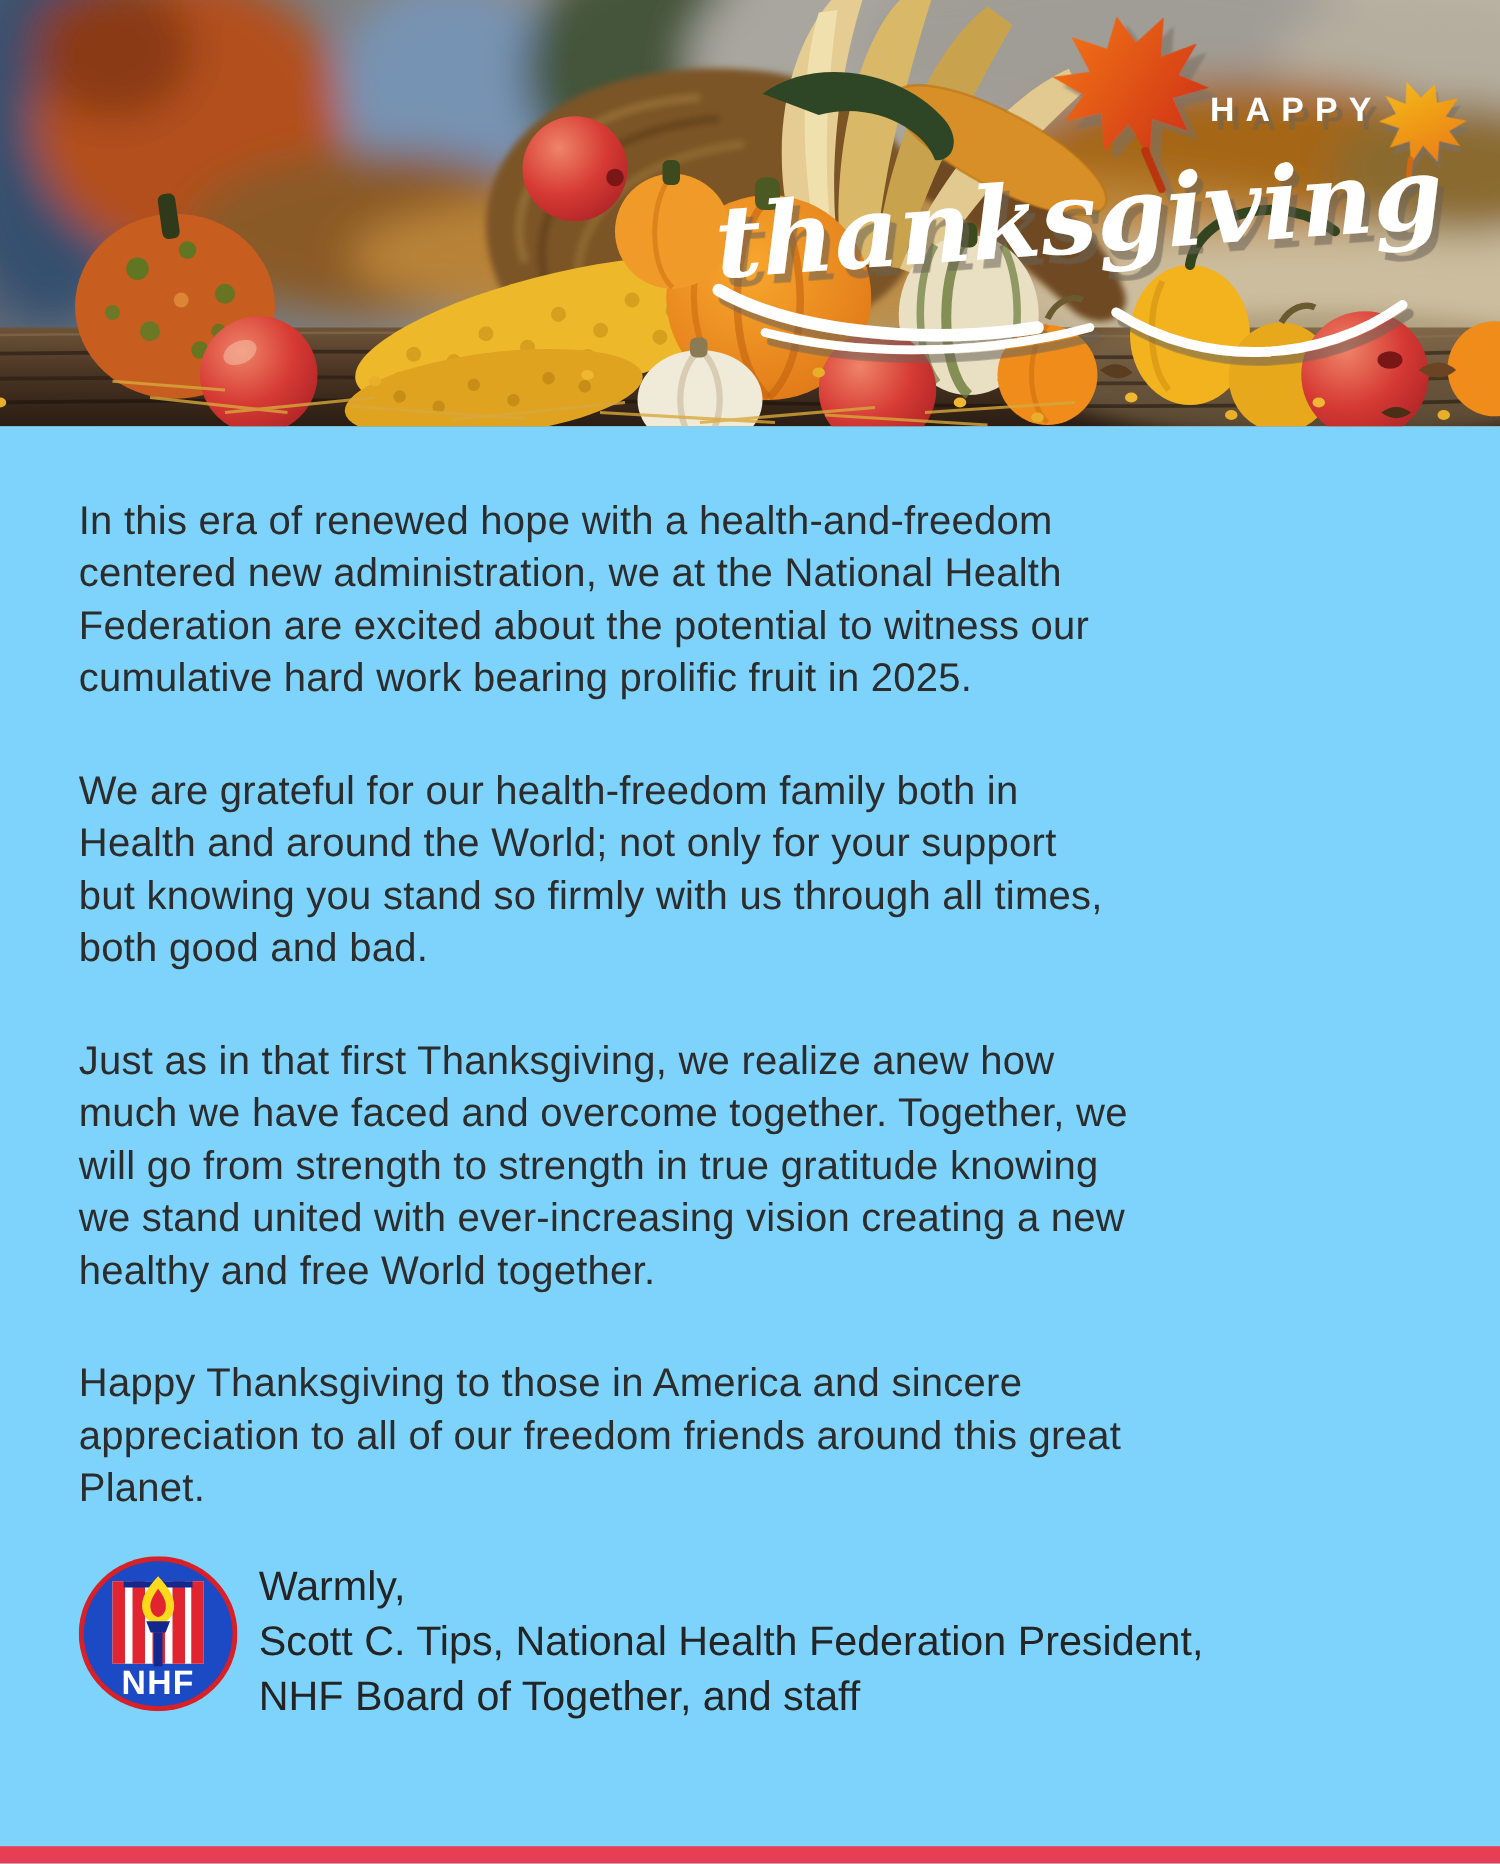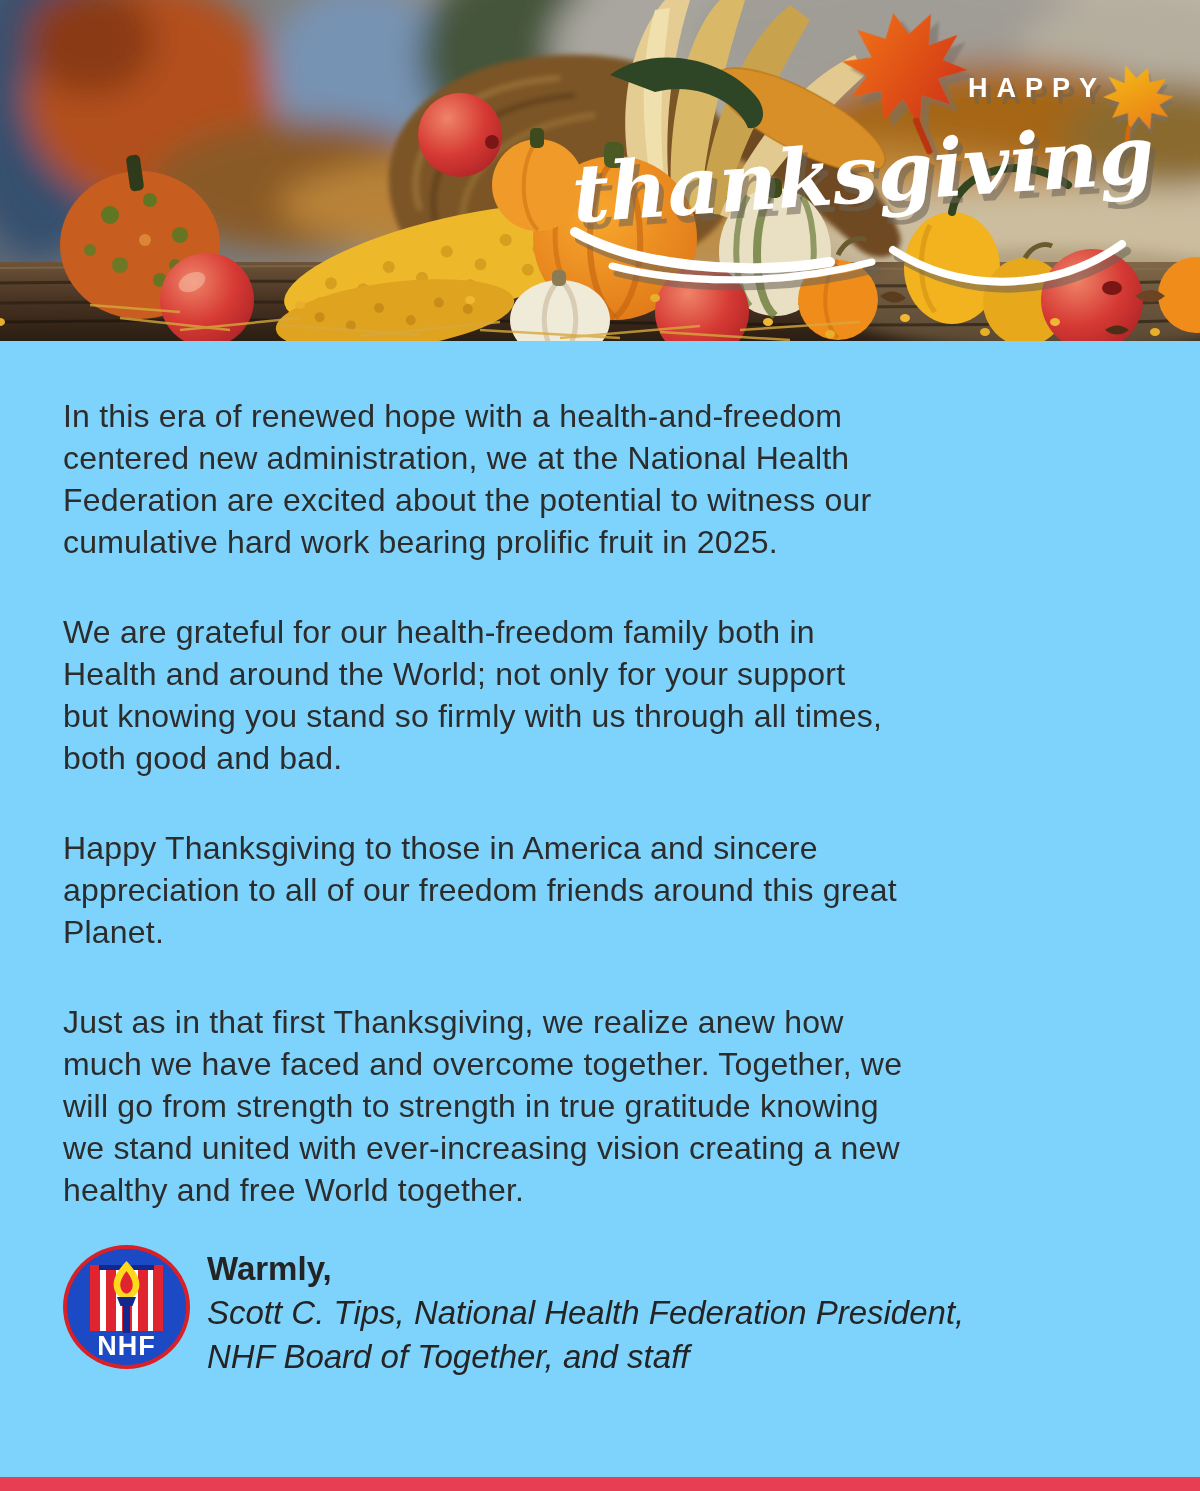--- a/index.html
+++ b/index.html
@@ -10,22 +10,22 @@
   .banner { position:relative; width:1200px; height:341px; background:#a89e90; }
   .banner svg { display:block; width:1200px; height:341px; }
   .content { padding:54px 58px 0 63px; }
   .paragraph {
     margin:0 0 48px 0; font-size:32px; line-height:42px; color:#2c2c2c;
     letter-spacing:0.2px; white-space:pre-line;
   }
   .signature { display:flex; align-items:flex-start; margin-top:-14px; padding-left:63px; }
   .sig-logo { width:127px; height:124px; flex:none; }
   .sig-text { margin-left:17px; padding-top:2px; font-size:33px; line-height:44px; color:#242424; }
-  .sig-closing { font-weight:700; }
-  .sig-line { font-style:italic; }
+  .sig-closing { font-weight:400; }
+  .sig-line { }
   .footer-bar { position:absolute; left:0; bottom:0; width:1200px; height:14px; background:#e83e53; }
 </style>
 </head>
 <body>
 
 <div class="page">
 
   <div class="banner">
     <svg viewBox="0 0 1200 341" preserveAspectRatio="none">
       <defs>
@@ -287,28 +287,28 @@
 
   <div class="content">
     <p class="paragraph">In this era of renewed hope with a health-and-freedom
 centered new administration, we at the National Health
 Federation are excited about the potential to witness our
 cumulative hard work bearing prolific fruit in 2025.</p>
     <p class="paragraph">We are grateful for our health-freedom family both in
 Health and around the World; not only for your support
 but knowing you stand so firmly with us through all times,
 both good and bad.</p>
-    <p class="paragraph">Happy Thanksgiving to those in America and sincere
-appreciation to all of our freedom friends around this great
-Planet.</p>
     <p class="paragraph">Just as in that first Thanksgiving, we realize anew how
 much we have faced and overcome together. Together, we
 will go from strength to strength in true gratitude knowing
 we stand united with ever-increasing vision creating a new
 healthy and free World together.</p>
+    <p class="paragraph">Happy Thanksgiving to those in America and sincere
+appreciation to all of our freedom friends around this great
+Planet.</p>
   </div>
 
   <div class="signature">
     <svg class="sig-logo" viewBox="0 0 127 124">
       <ellipse cx="63.5" cy="62" rx="63.5" ry="62" fill="#d92027"></ellipse>
       <ellipse cx="63.5" cy="62" rx="59.5" ry="58" fill="#1c49c4"></ellipse>
       <g>
         <rect x="27" y="20" width="73" height="66" fill="#ffffff"></rect>
         <rect x="27" y="20" width="10" height="66" fill="#e02430"></rect>
         <rect x="43" y="20" width="10" height="66" fill="#e02430"></rect>

